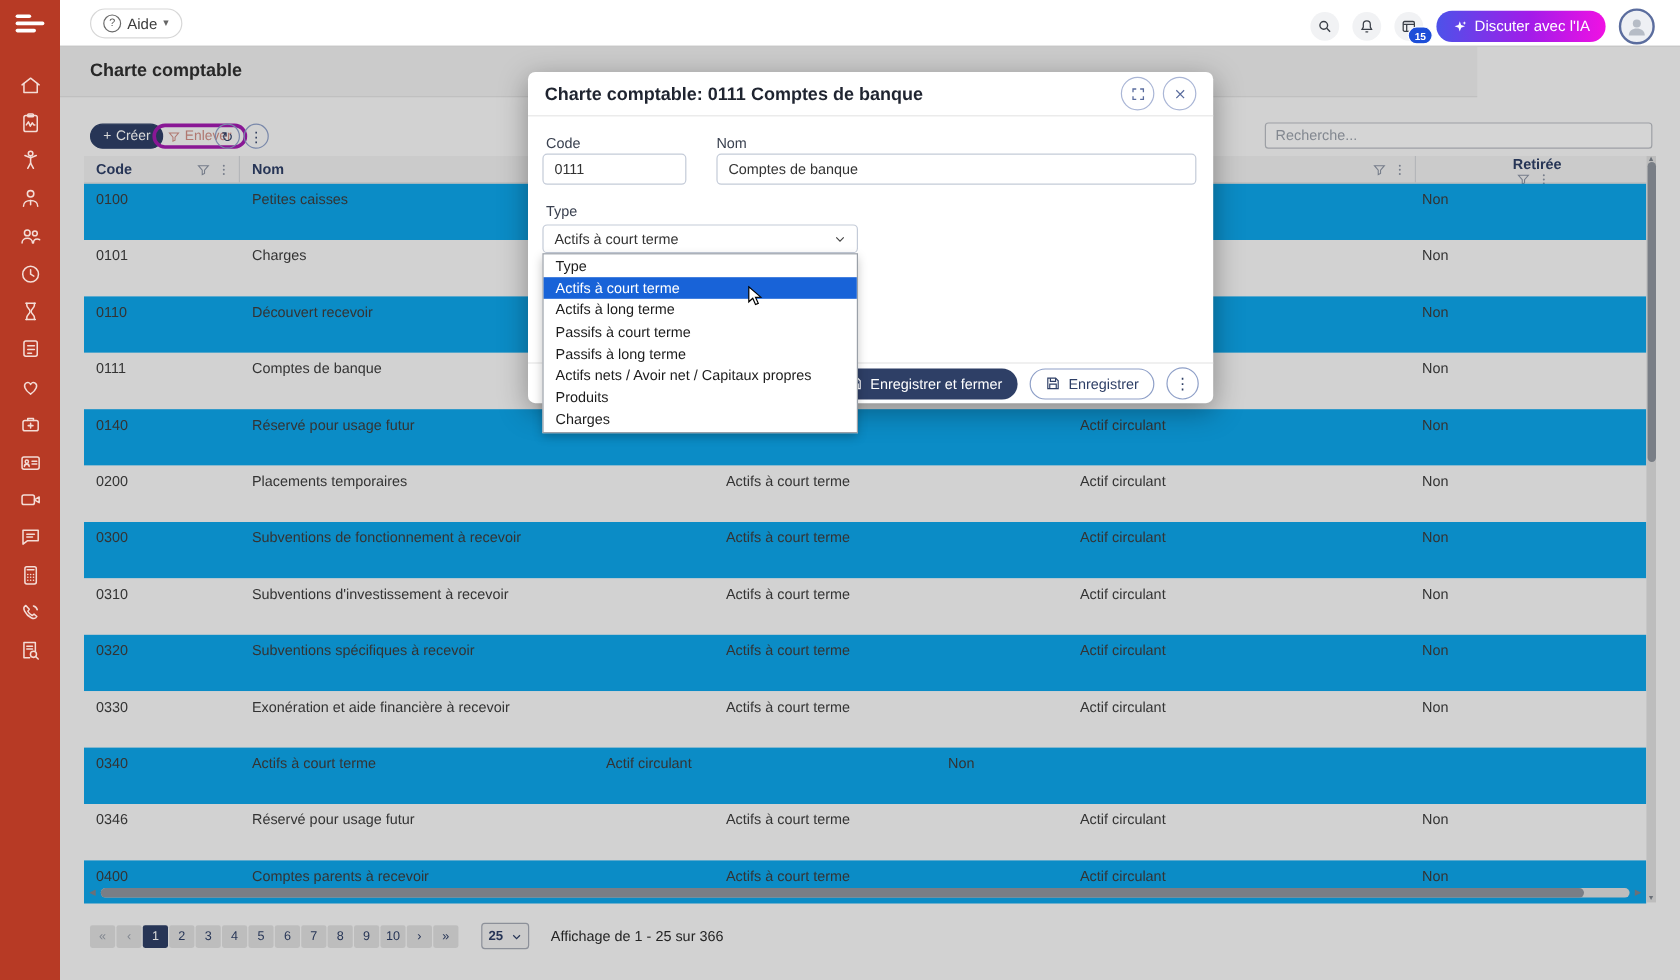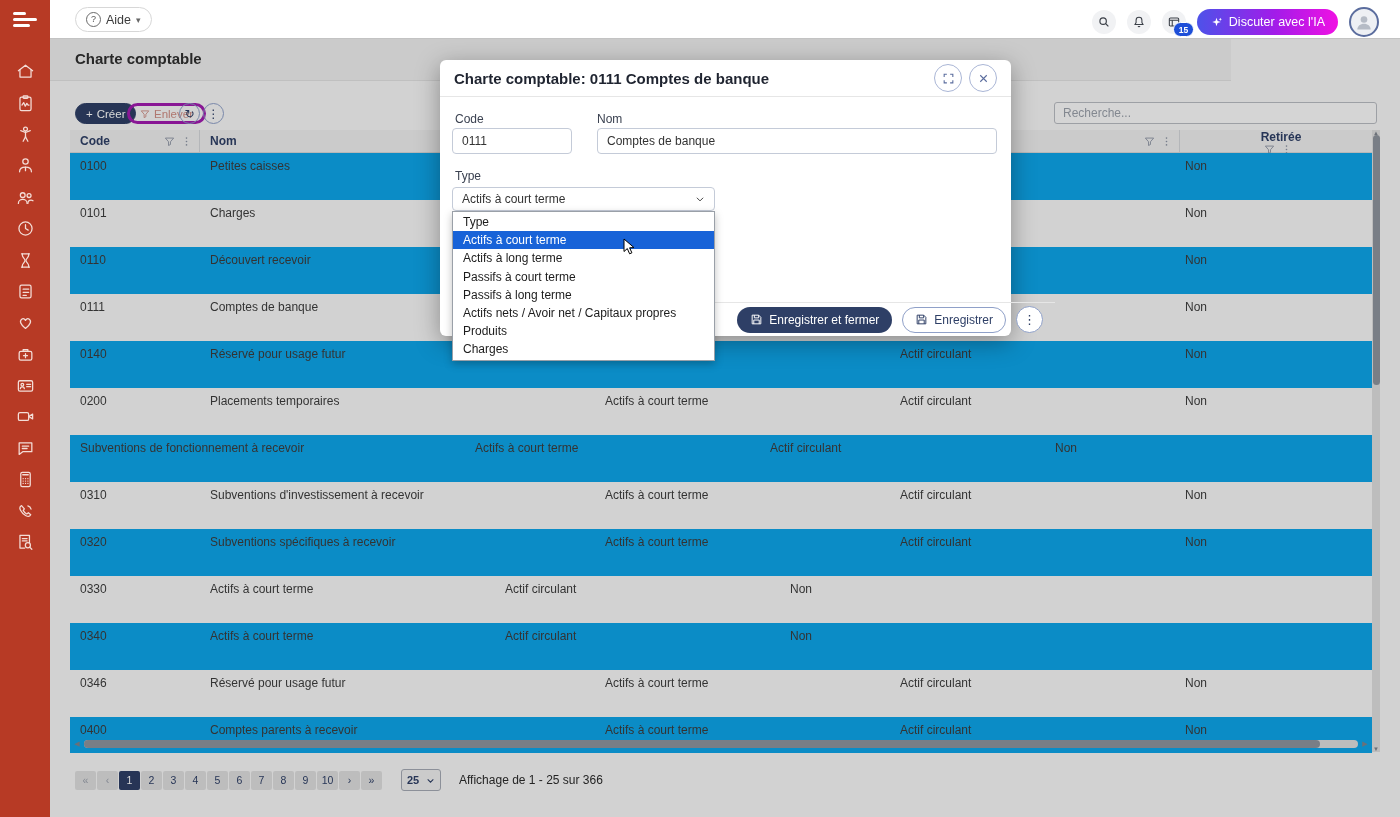--- a/index.html
+++ b/index.html
@@ -80,21 +80,21 @@
   .mh-circ{width:26px;height:26px;border-radius:50%;border:1px solid #aab6d6;color:#5b6d9e;display:flex;
            align-items:center;justify-content:center;margin-left:7px;cursor:pointer;background:#fff;}
   .mh-circ svg{width:13px;height:13px;}
   .field-label{position:absolute;font-size:12px;color:#3a4150;}
   .text-input{position:absolute;height:24px;border:1px solid #c4cbd8;border-radius:4px;font-size:12px;
               padding:0 9px;color:#333;font-family:inherit;box-sizing:content-box;}
   .sel{position:absolute;left:12px;top:127px;width:263px;height:24px;border:1px solid #c4cbd8;border-radius:4px;
        background:#fff;display:flex;align-items:center;font-size:12px;color:#333;padding:0 9px;box-sizing:border-box;cursor:pointer;}
   .sel .sel-text{flex:1;}
   .modal-foot{position:absolute;left:0;top:242px;width:571px;height:34px;border-top:1px solid #e6e6e6;
-              display:flex;align-items:center;justify-content:flex-end;gap:10px;padding-right:12px;box-sizing:border-box;margin-left:44px;}
+              display:flex;align-items:center;justify-content:flex-end;gap:10px;padding-right:12px;box-sizing:border-box;}
   .btn-save-close{height:26px;border-radius:13px;background:#2e3f66;color:#fff;border:none;font-size:12px;
                   display:flex;align-items:center;gap:6px;padding:0 13px;cursor:pointer;font-family:inherit;}
   .btn-save{height:26px;border-radius:13px;background:#fff;color:#2e3f66;border:1px solid #8fa0c8;font-size:12px;
             display:flex;align-items:center;gap:6px;padding:0 12px;cursor:pointer;font-family:inherit;}
   .foot-kebab{width:25px;height:25px;border-radius:50%;border:1px solid #8fa0c8;color:#2e3f66;display:flex;
               align-items:center;justify-content:center;font-size:13px;cursor:pointer;background:#fff;}
   
   .dropdown{position:absolute;left:452px;top:211px;width:263px;background:#fff;border:1px solid #9aa0a8;
             box-shadow:0 3px 8px rgba(0,0,0,.25);z-index:11;padding:1px 0;box-sizing:border-box;}
   .opt{height:18.2px;line-height:18.2px;font-size:12px;color:#1c1c1c;padding-left:10px;cursor:default;white-space:nowrap;overflow:hidden;}
@@ -418,20 +418,21 @@
             <div class="td c4">Non</div>
           </div>
           <div class="tr alt">
             <div class="td c0">0200</div>
             <div class="td c1">Placements temporaires</div>
             <div class="td c2">Actifs à court terme</div>
             <div class="td c3">Actif circulant</div>
             <div class="td c4">Non</div>
           </div>
           <div class="tr">
+            <div class="td c0">0300</div>
             <div class="td c1">Subventions de fonctionnement à recevoir</div>
             <div class="td c2">Actifs à court terme</div>
             <div class="td c3">Actif circulant</div>
             <div class="td c4">Non</div>
           </div>
           <div class="tr alt">
             <div class="td c0">0310</div>
             <div class="td c1">Subventions d'investissement à recevoir</div>
             <div class="td c2">Actifs à court terme</div>
             <div class="td c3">Actif circulant</div>
@@ -439,20 +440,21 @@
           </div>
           <div class="tr">
             <div class="td c0">0320</div>
             <div class="td c1">Subventions spécifiques à recevoir</div>
             <div class="td c2">Actifs à court terme</div>
             <div class="td c3">Actif circulant</div>
             <div class="td c4">Non</div>
           </div>
           <div class="tr alt">
             <div class="td c0">0330</div>
+            <div class="td c1">Exonération et aide financière à recevoir</div>
             <div class="td c2">Actifs à court terme</div>
             <div class="td c3">Actif circulant</div>
             <div class="td c4">Non</div>
           </div>
           <div class="tr">
             <div class="td c0">0340</div>
             <div class="td c2">Actifs à court terme</div>
             <div class="td c3">Actif circulant</div>
             <div class="td c4">Non</div>
           </div>

